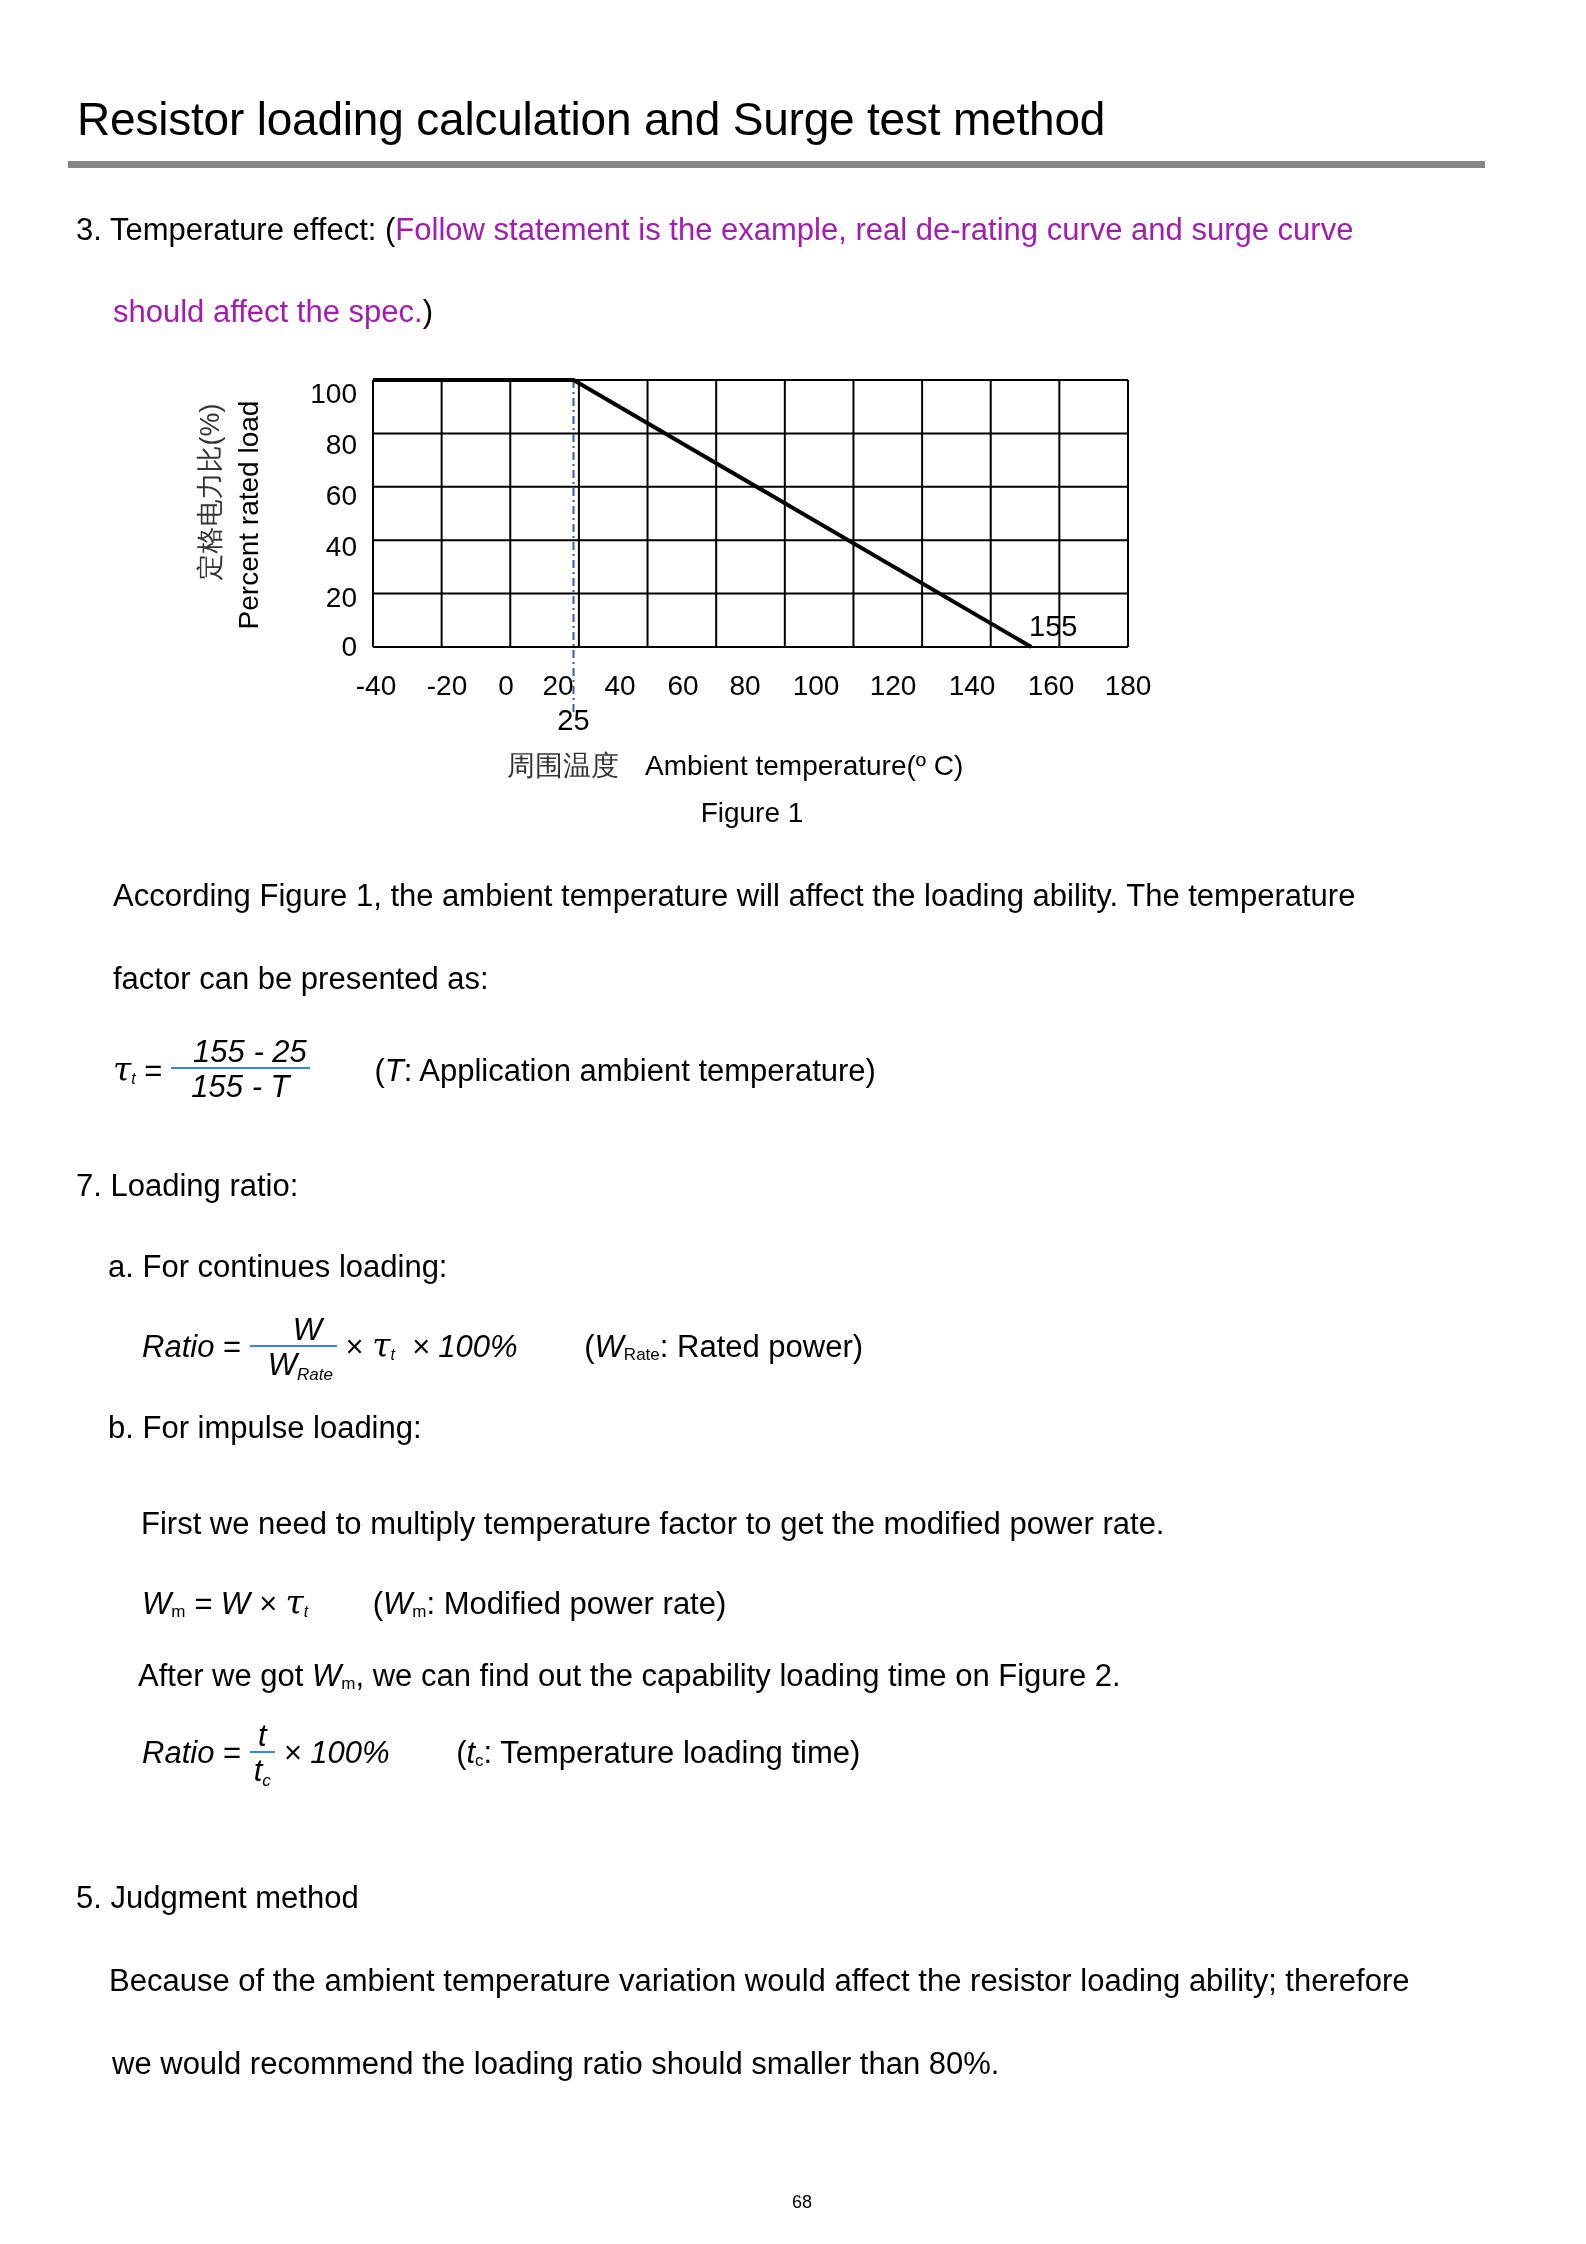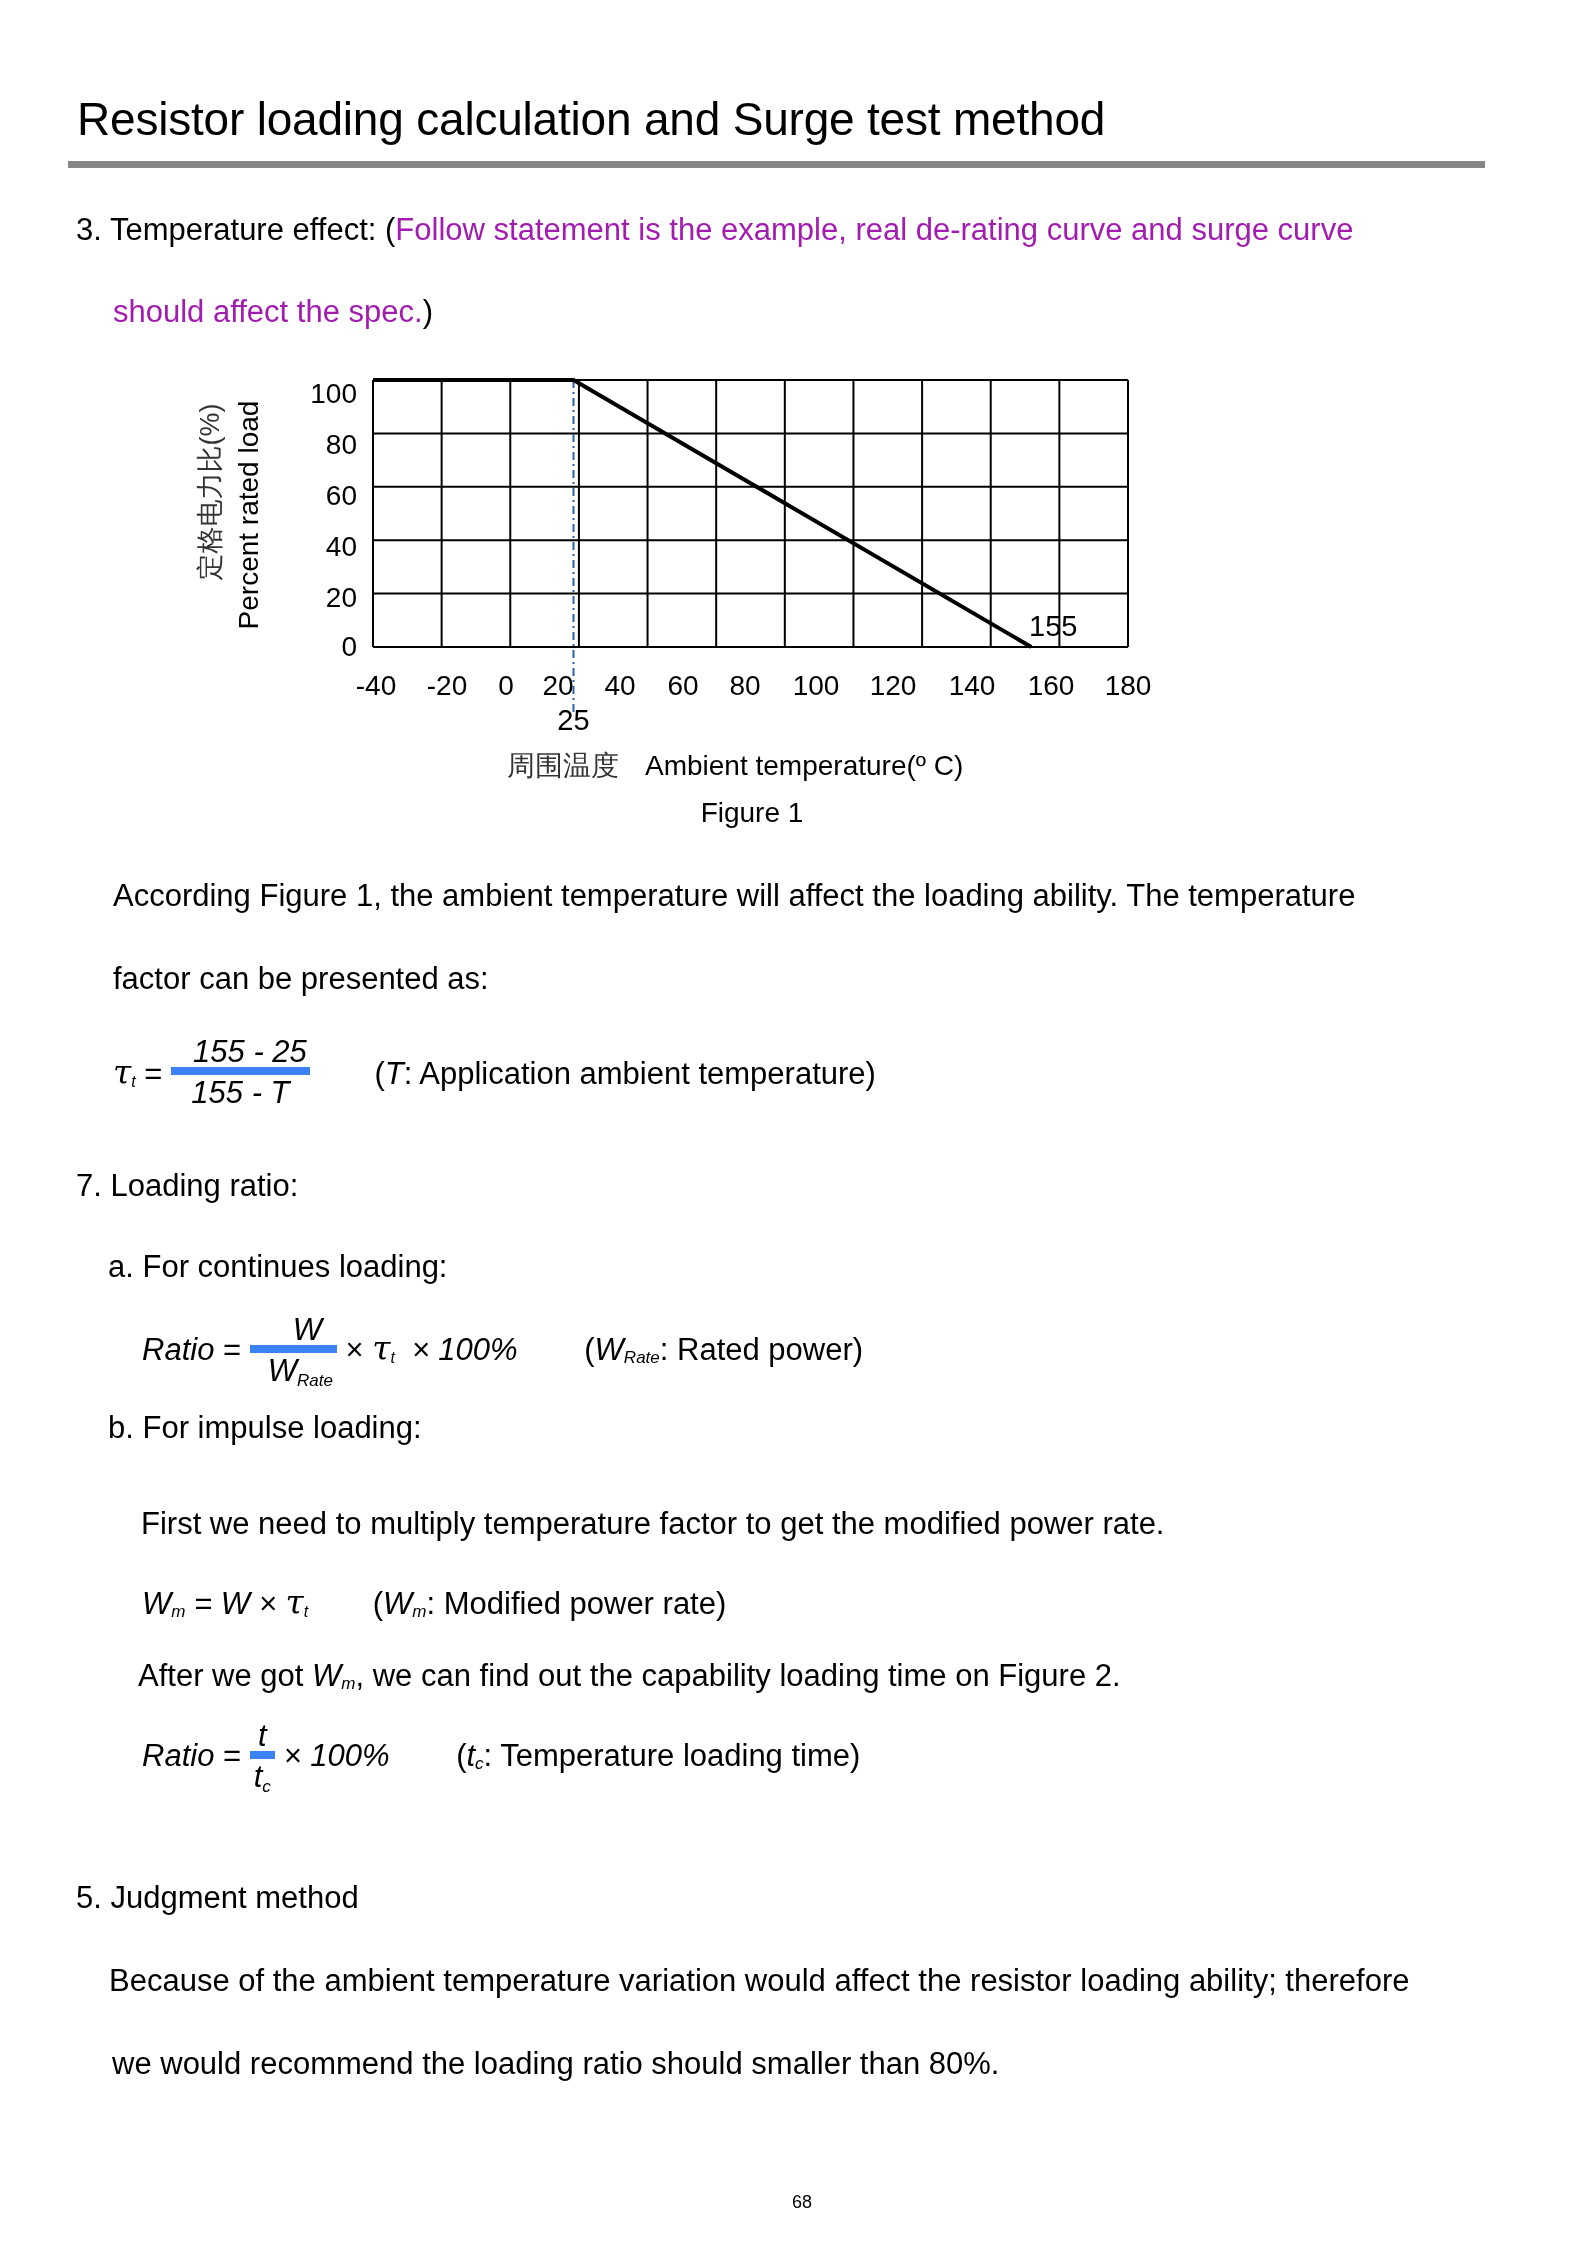--- a/index.html
+++ b/index.html
@@ -4,23 +4,23 @@
 <style>
   html, body { margin: 0; padding: 0; background: #ffffff; }
   body { width: 1586px; height: 2244px; position: relative; overflow: hidden;
          font-family: "Liberation Sans", sans-serif; color: #000; }
   .abs { position: absolute; white-space: nowrap; }
   .title { left: 77px; top: 92px; font-size: 46px; font-weight: normal; letter-spacing: -0.2px; }
   .rule { left: 68px; top: 161px; width: 1417px; height: 7px; background: #868686; }
   .txt { font-size: 31px; line-height: 1; }
   .red { color: #a21caf; }
   .it { font-style: italic; }
-  .sub { font-size: 17px; font-style: italic; position: relative; top: 5px; }
+  .sub { font-size: 17px; position: relative; top: 5px; }
   .frac { display: inline-block; vertical-align: middle; text-align: center; }
-  .frac .num { display: block; border-bottom: 8px solid #3b82f6; padding: 0 4px 1px 4px; }
+  .frac .num { display: block; border-bottom: 2px solid #3b82f6; padding: 0 4px 1px 4px; }
   .frac .den { display: block; padding: 2px 4px 0 4px; }
   .tau { font-family: "DejaVu Serif", serif; font-style: italic; font-size: 33px; }
   .tausub { font-size: 16px; font-style: italic; position: relative; top: 3px; }
   svg text { font-family: "Liberation Sans", sans-serif; }
   .page-num { font-size: 18px; }
 </style>
 </head>
 <body>
 
 <div class="abs title">Resistor loading calculation and Surge test method</div>

